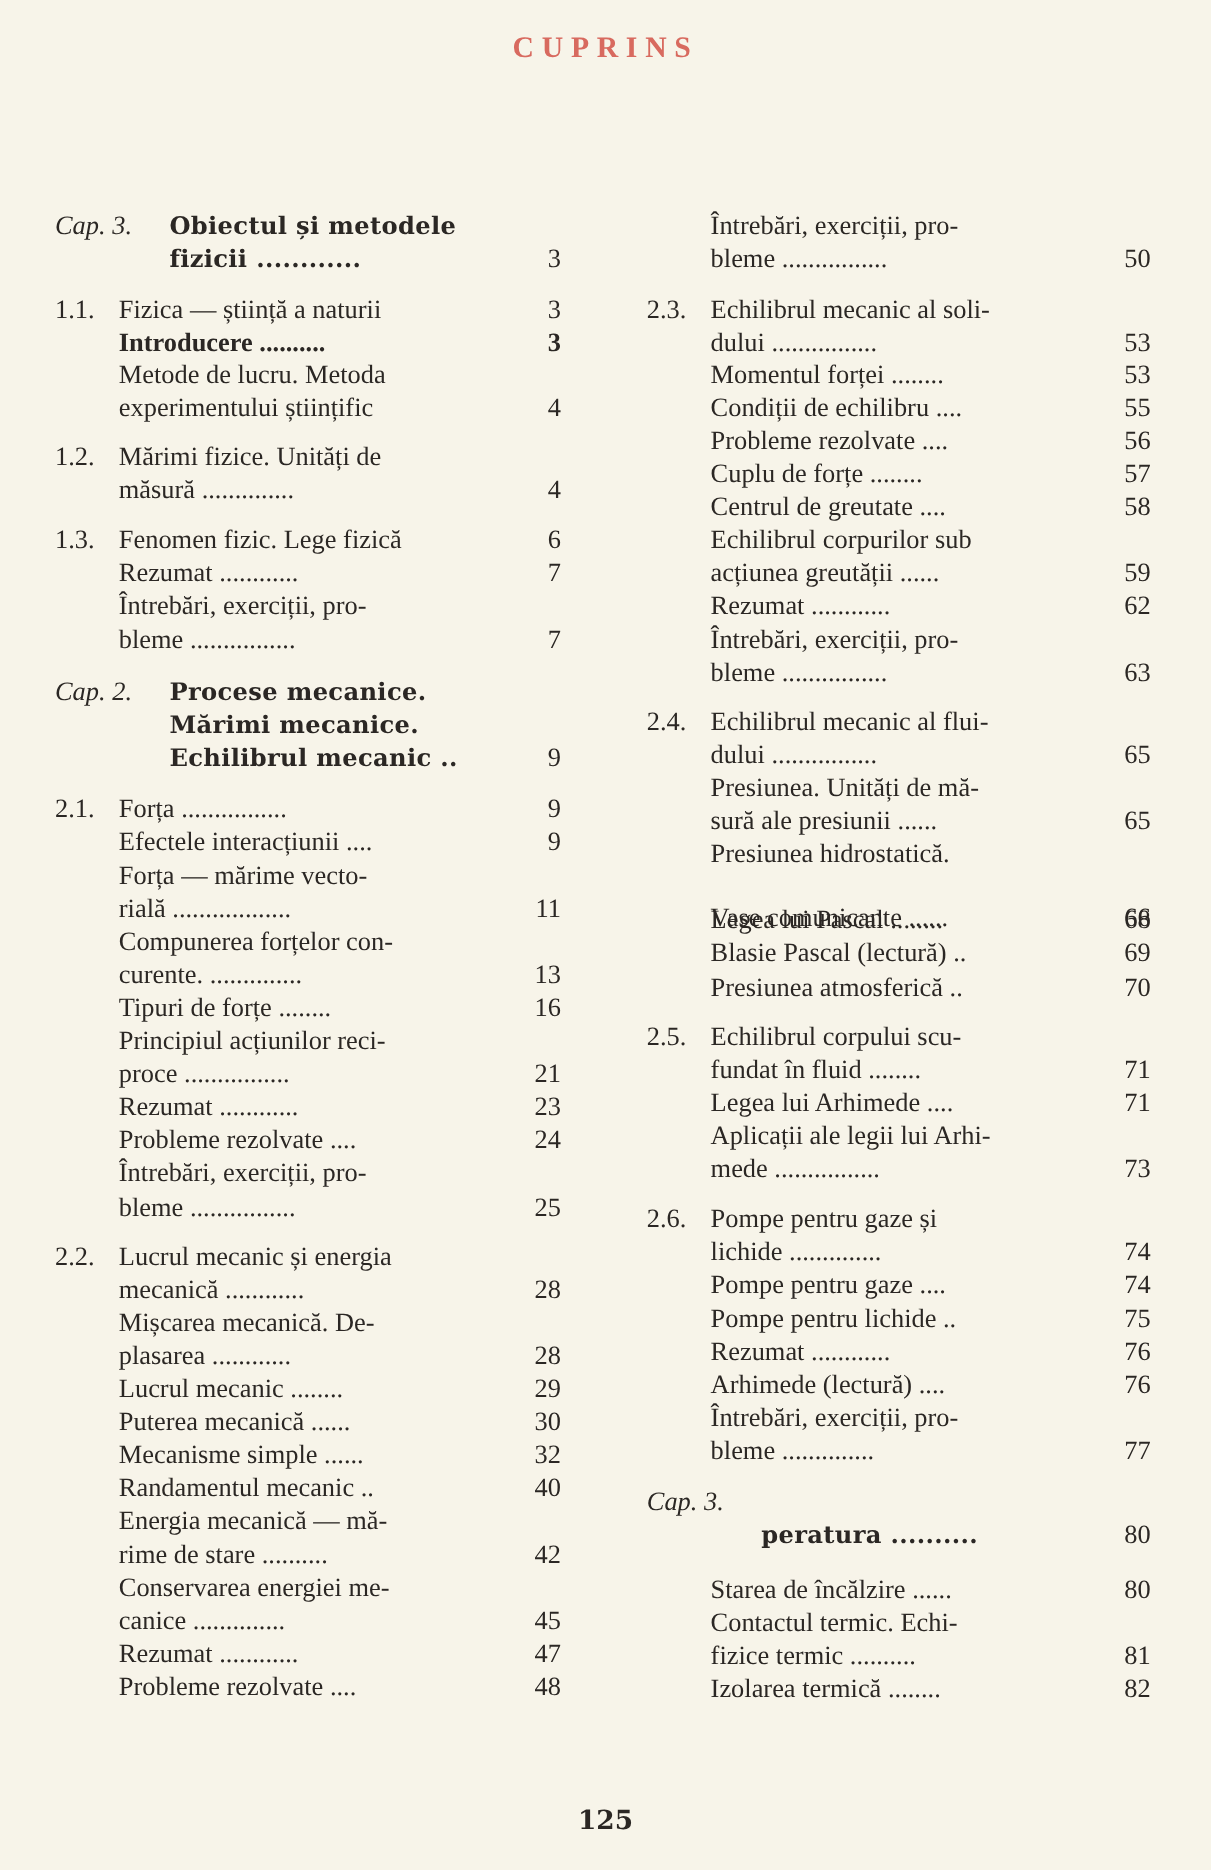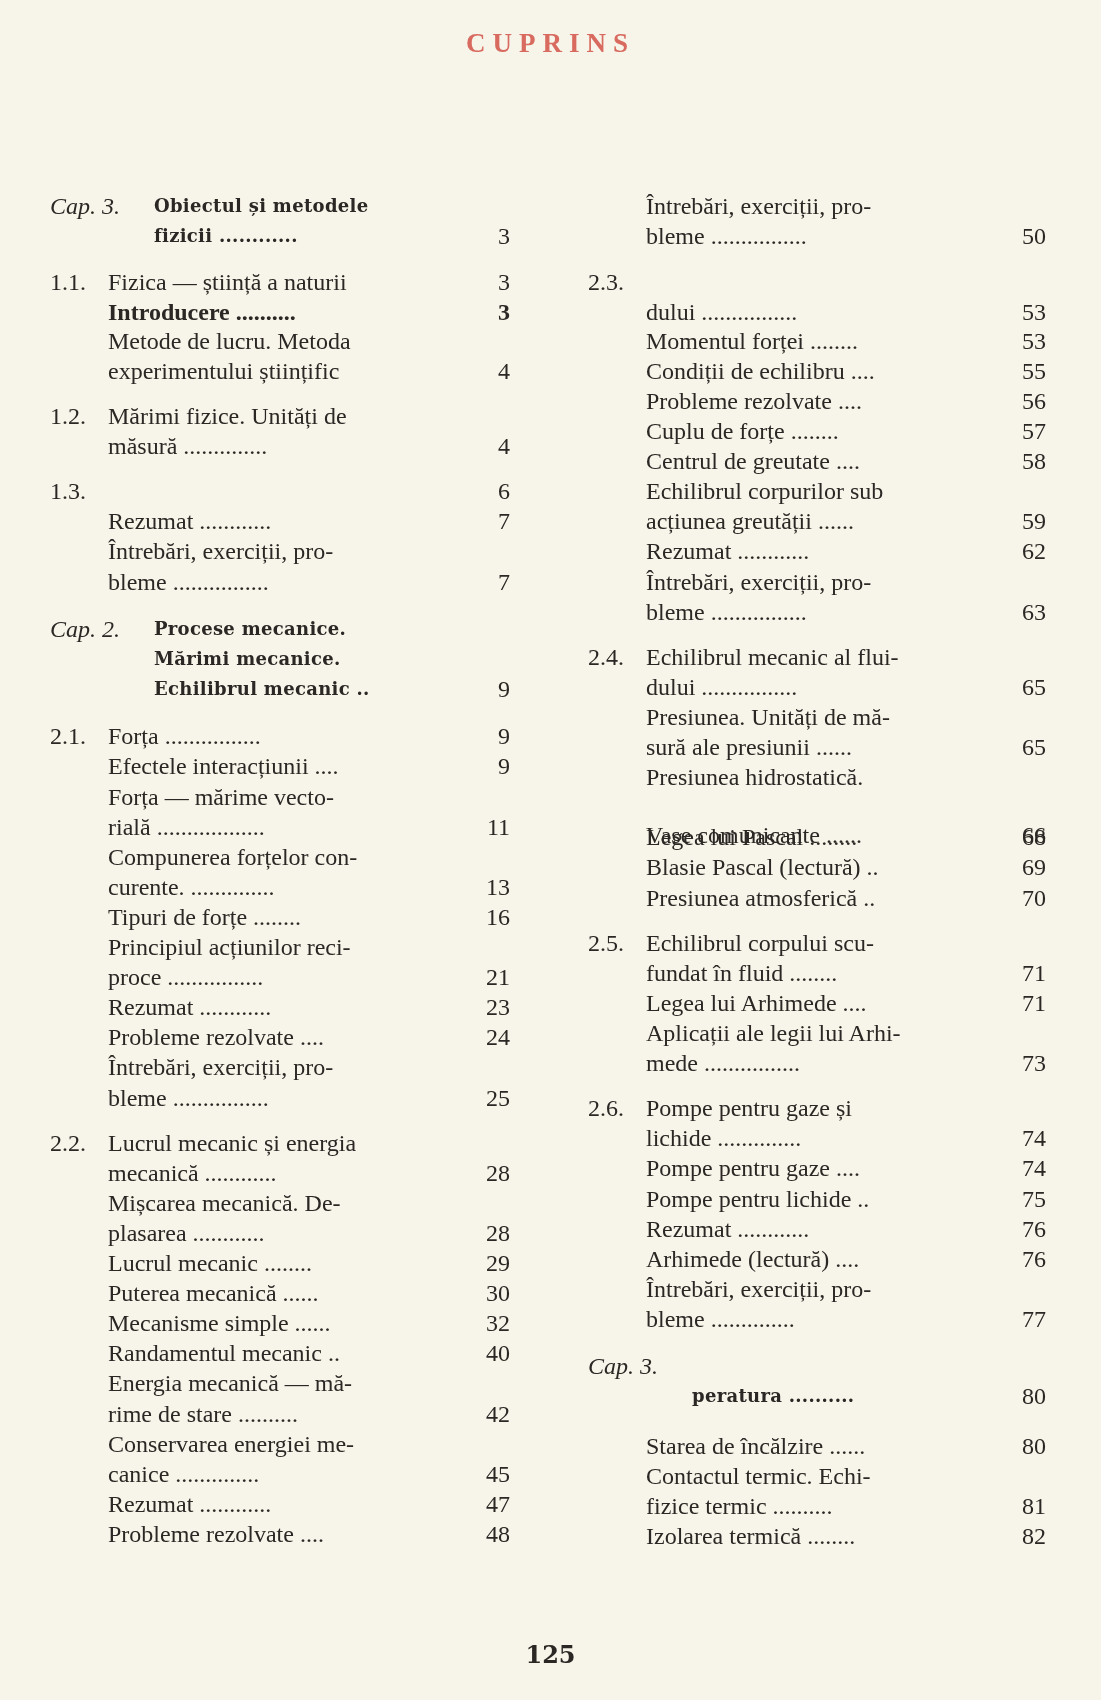--- a/index.html
+++ b/index.html
@@ -32,21 +32,21 @@
     line-height: 30px;
     white-space: nowrap;
     color: #2b2724;
   }
   .num { left: 0; }
   .txt { left: 58px; }
   .pg { text-align: right; width: 60px; }
   .col-left .pg { left: 400px; }
   .col-right .pg { left: 398px; }
   .cap { font-style: italic; }
-  .bold { font-weight: bold; font-family: "DejaVu Serif", serif; font-size: 18px; letter-spacing: 0.3px; }
+  .bold { font-weight: bold; font-family: "DejaVu Serif", serif; font-size: 22px; letter-spacing: 0.3px; }
   .page-number {
     position: absolute; top: 1640px; left: 0; width: 1101px;
     text-align: center;
     font-family: "DejaVu Serif", serif;
     font-weight: bold;
     font-size: 24px;
     color: #2b2724;
   }
 </style>
 </head>
@@ -82,20 +82,21 @@
     <div style="position: absolute; top: 400.975px; left: 0px; width: 100%; height: 30px;">
       <span class="line num">1.2.</span>
       <span class="line txt">Mărimi fizice. Unități de</span>
     </div>
     <div style="position: absolute; top: 431.075px; left: 0px; width: 100%; height: 30px;">
       <span class="line txt">măsură ..............</span>
       <span class="line pg">4</span>
     </div>
     <div style="position: absolute; top: 476.225px; left: 0px; width: 100%; height: 30px;">
       <span class="line num">1.3.</span>
+      <span class="line txt">Fenomen fizic. Lege fizică</span>
       <span class="line pg">6</span>
     </div>
     <div style="position: absolute; top: 506.325px; left: 0px; width: 100%; height: 30px;">
       <span class="line txt">Rezumat ............</span>
       <span class="line pg">7</span>
     </div>
     <div style="position: absolute; top: 536.425px; left: 0px; width: 100%; height: 30px;">
       <span class="line txt">Întrebări, exerciții, pro-</span>
     </div>
     <div style="position: absolute; top: 566.525px; left: 0px; width: 100%; height: 30px;">
@@ -219,20 +220,21 @@
 <div class="column col-right">
     <div style="position: absolute; top: 191.35px; left: 0px; width: 100%; height: 30px;">
       <span class="line txt">Întrebări, exerciții, pro-</span>
     </div>
     <div style="position: absolute; top: 221.45px; left: 0px; width: 100%; height: 30px;">
       <span class="line txt">bleme ................</span>
       <span class="line pg">50</span>
     </div>
     <div style="position: absolute; top: 266.6px; left: 0px; width: 100%; height: 30px;">
       <span class="line num">2.3.</span>
+      <span class="line txt">Echilibrul mecanic al soli-</span>
     </div>
     <div style="position: absolute; top: 296.7px; left: 0px; width: 100%; height: 30px;">
       <span class="line txt">dului ................</span>
       <span class="line pg">53</span>
     </div>
     <div style="position: absolute; top: 325.725px; left: 0px; width: 100%; height: 30px;">
       <span class="line txt">Momentul forței ........</span>
       <span class="line pg">53</span>
     </div>
     <div style="position: absolute; top: 355.825px; left: 0px; width: 100%; height: 30px;">

